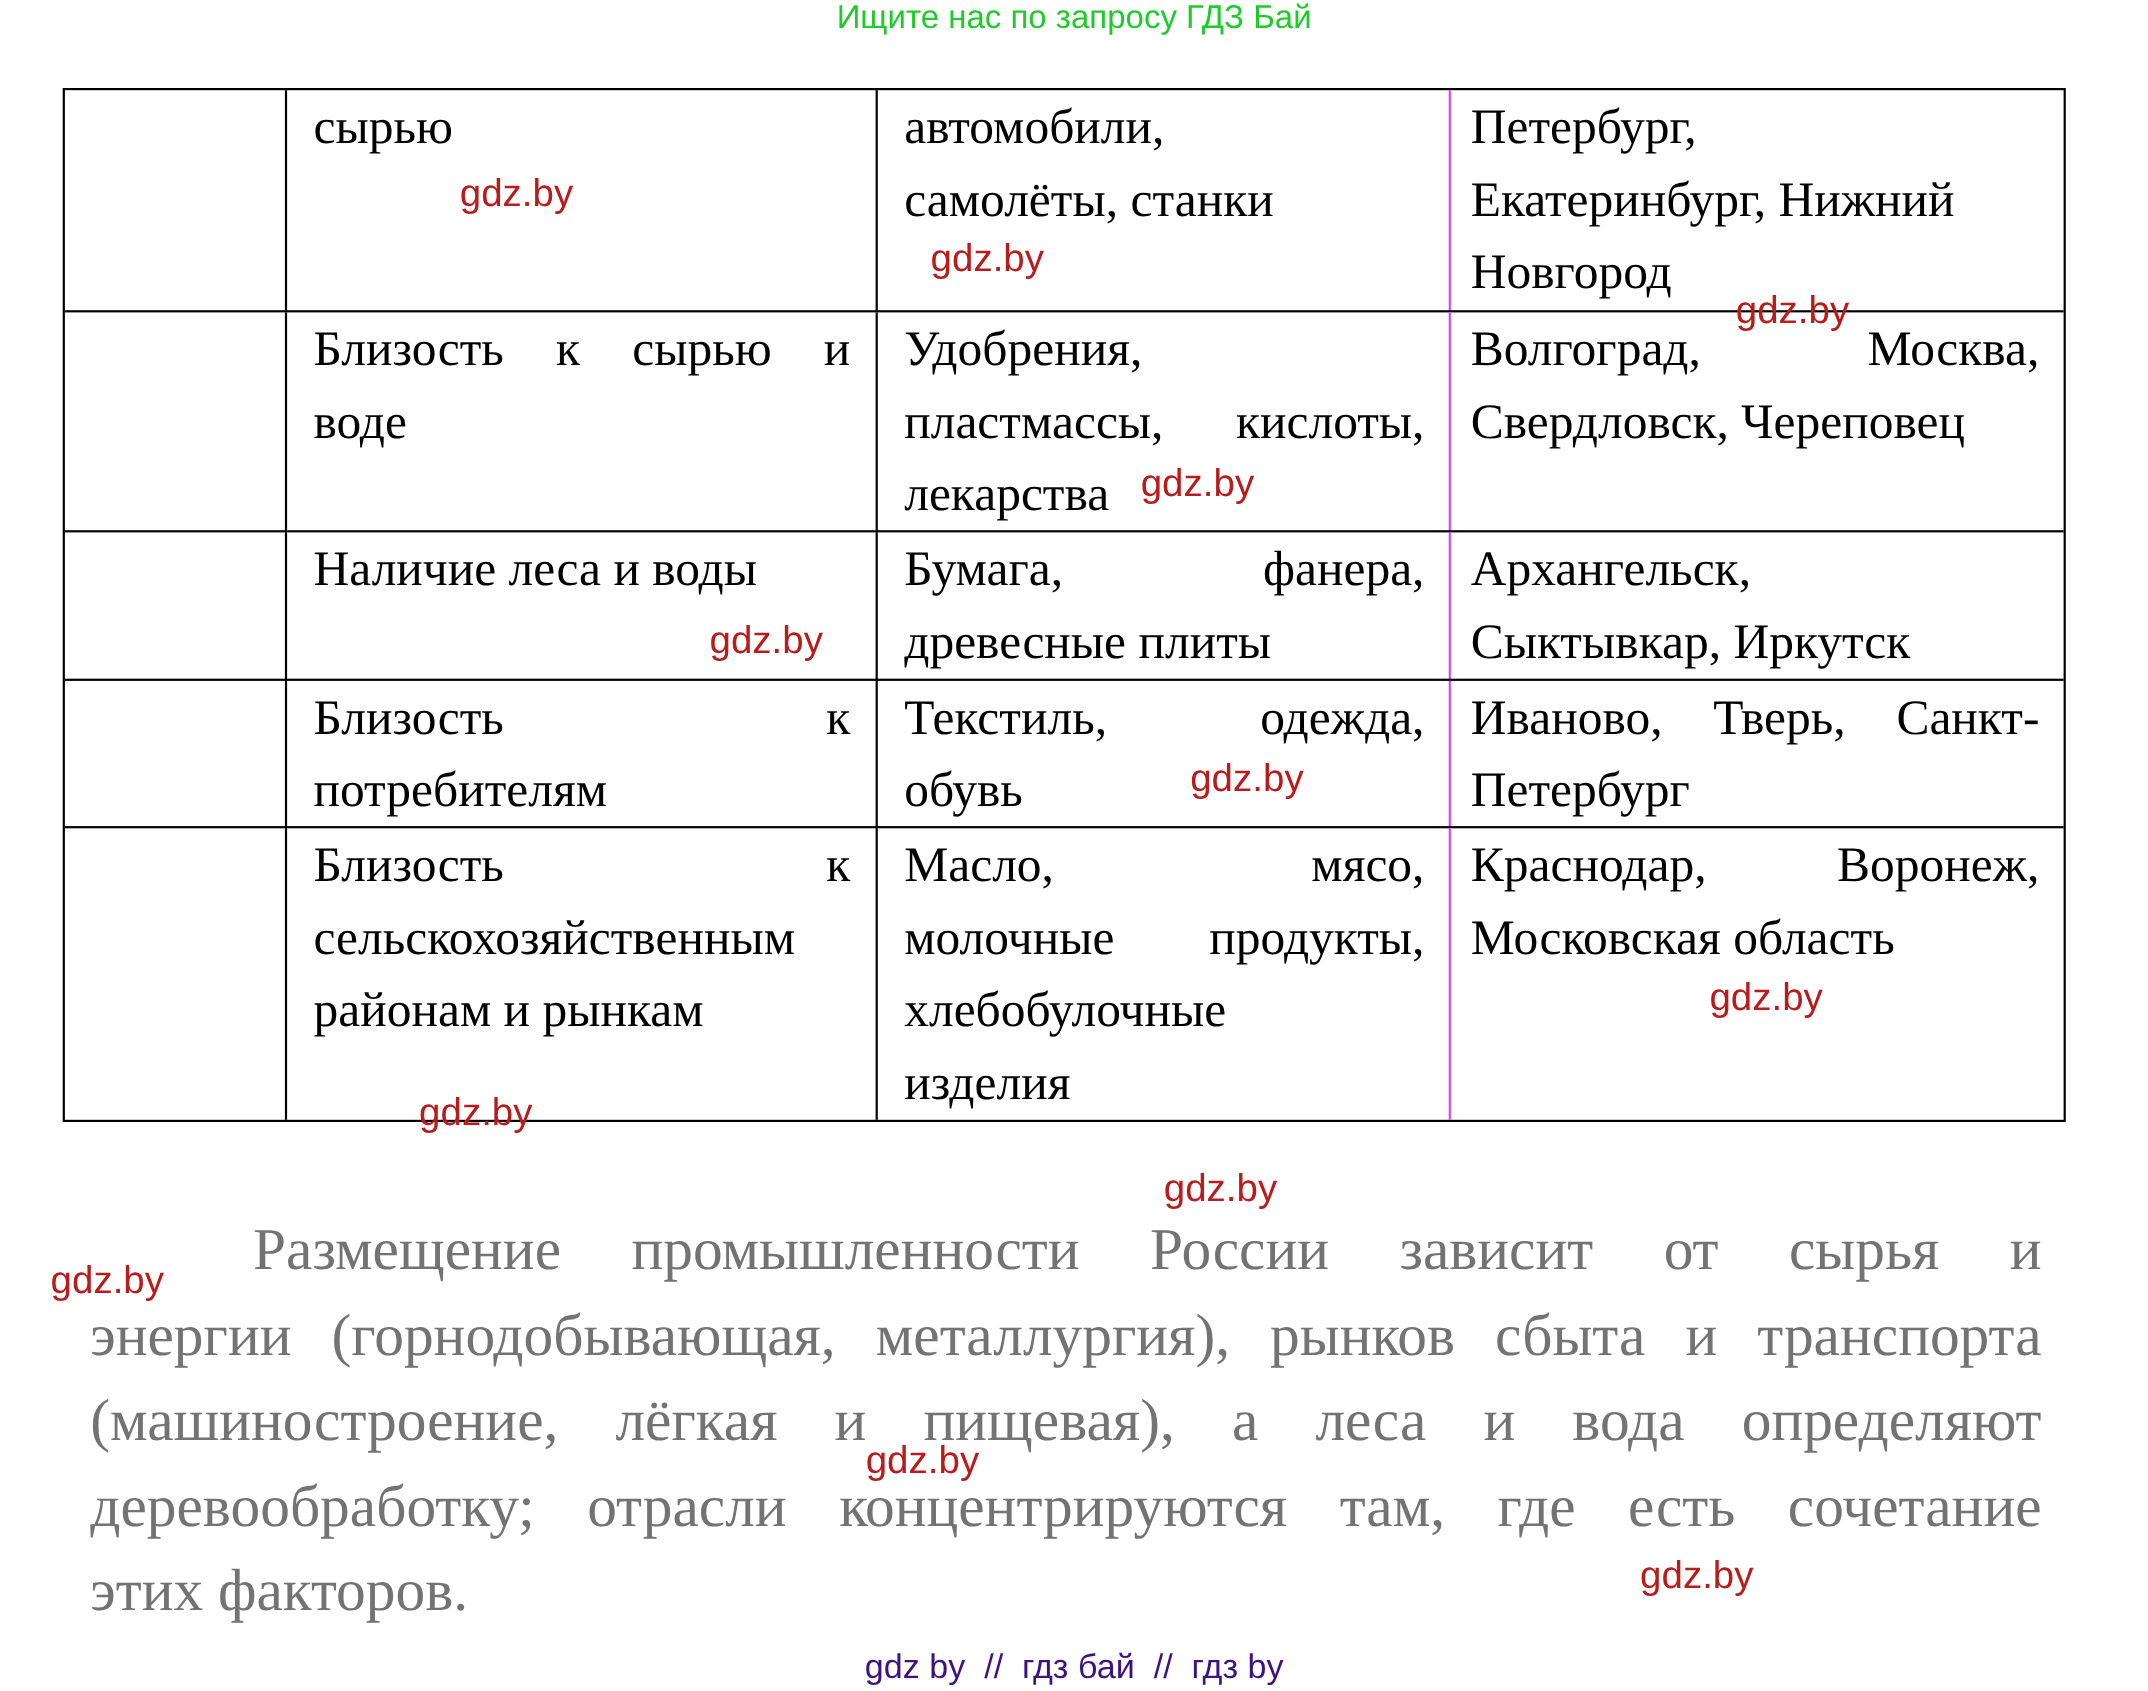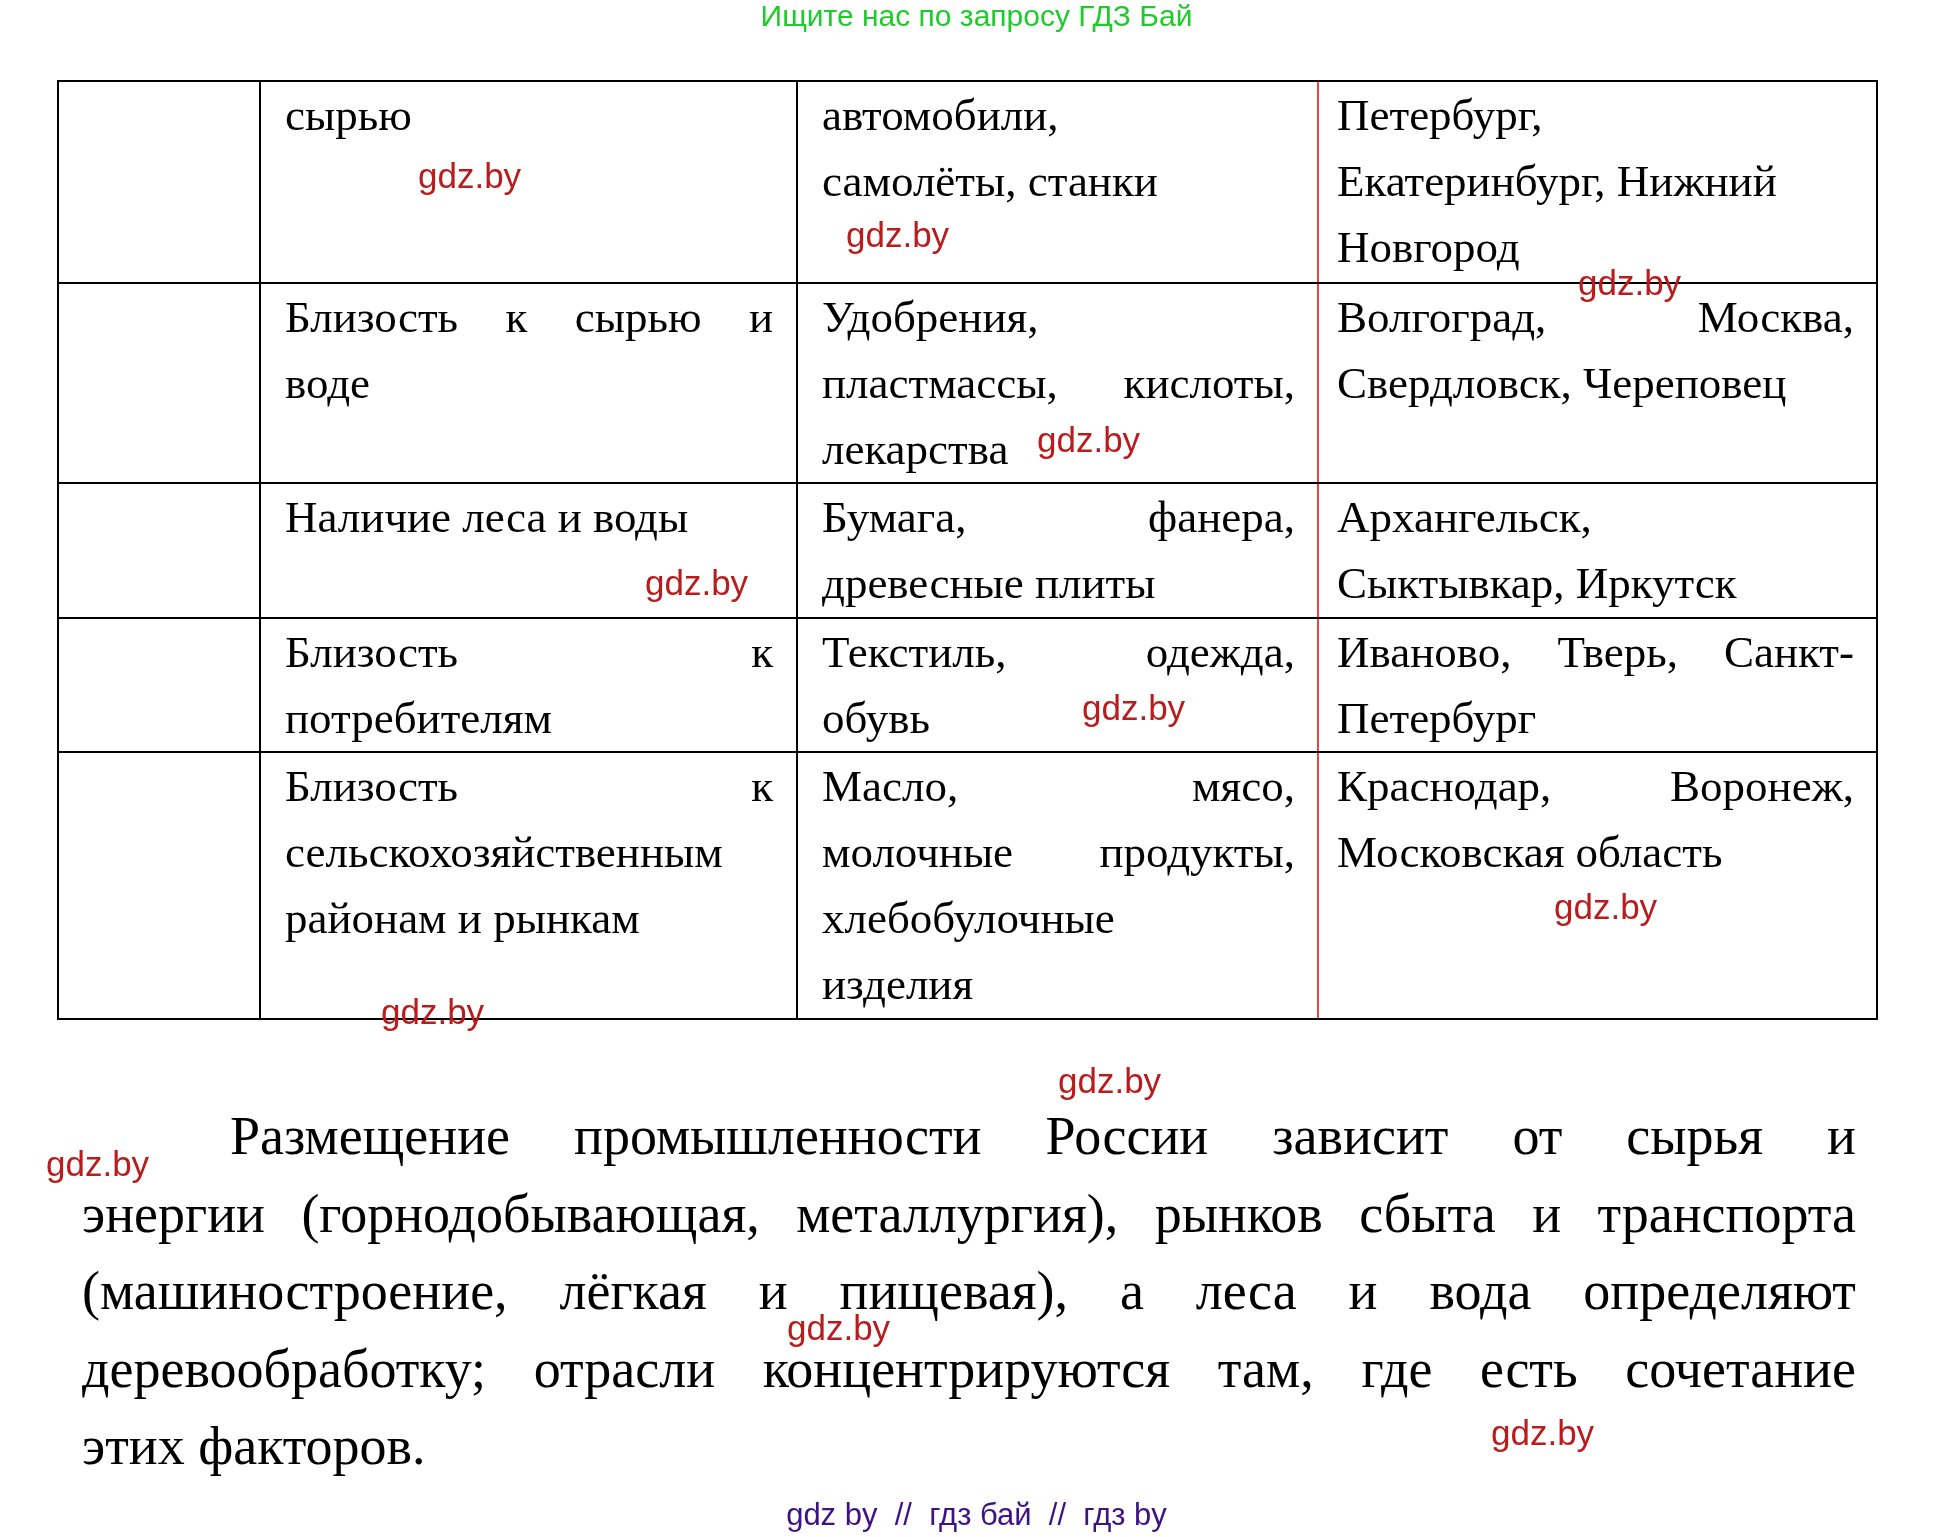--- a/index.html
+++ b/index.html
@@ -25,27 +25,27 @@
     .cell {
       position: absolute; top: 0; bottom: 0; box-sizing: border-box;
       font-family: "Liberation Serif", "DejaVu Serif", serif;
       font-size: 45px; line-height: 66px; color: #000;
       padding: 0 22px 0 24px; text-align: justify; text-align-last: left;
       transform-origin: left top;
     }
     .cell.c0 { left: 0; width: 200px; }
     .cell.c1 { left: 200px; width: 536px; border-left: 2px solid #000; }
     .cell.c2 { left: 737px; width: 521px; border-left: 2px solid #000; }
-    .cell.c3 { left: 1258px; width: 559px; border-left: 2px solid #ef4444; padding-left: 18px; }
+    .cell.c3 { left: 1258px; width: 559px; border-left: 2px solid #d946ef; padding-left: 18px; }
     .line { display: block; white-space: nowrap; }
     .line.justify { display: flex; justify-content: space-between; font-family: Liberation Serif, serif; }
     .paragraph {
       position: absolute; left: 82px; top: 1098px; width: 1774px;
       font-family: "Liberation Serif", "DejaVu Serif", serif;
-      font-size: 54px; line-height: 77.5px; color: #000000; text-align: center;
+      font-size: 54px; line-height: 77.5px; color: #737373; text-align: center;
     }
     .pline { display: flex; justify-content: space-between; white-space: nowrap; height: 77.5px; }
     .pline.last { justify-content: flex-start; }
     .pline.indent { padding-left: 148px; }
     .wm {
       position: absolute;
       font-family: "Liberation Sans", "DejaVu Sans", sans-serif;
       font-size: 35px; line-height: 32px; color: #b91c1c; white-space: nowrap;
     }
   </style>

